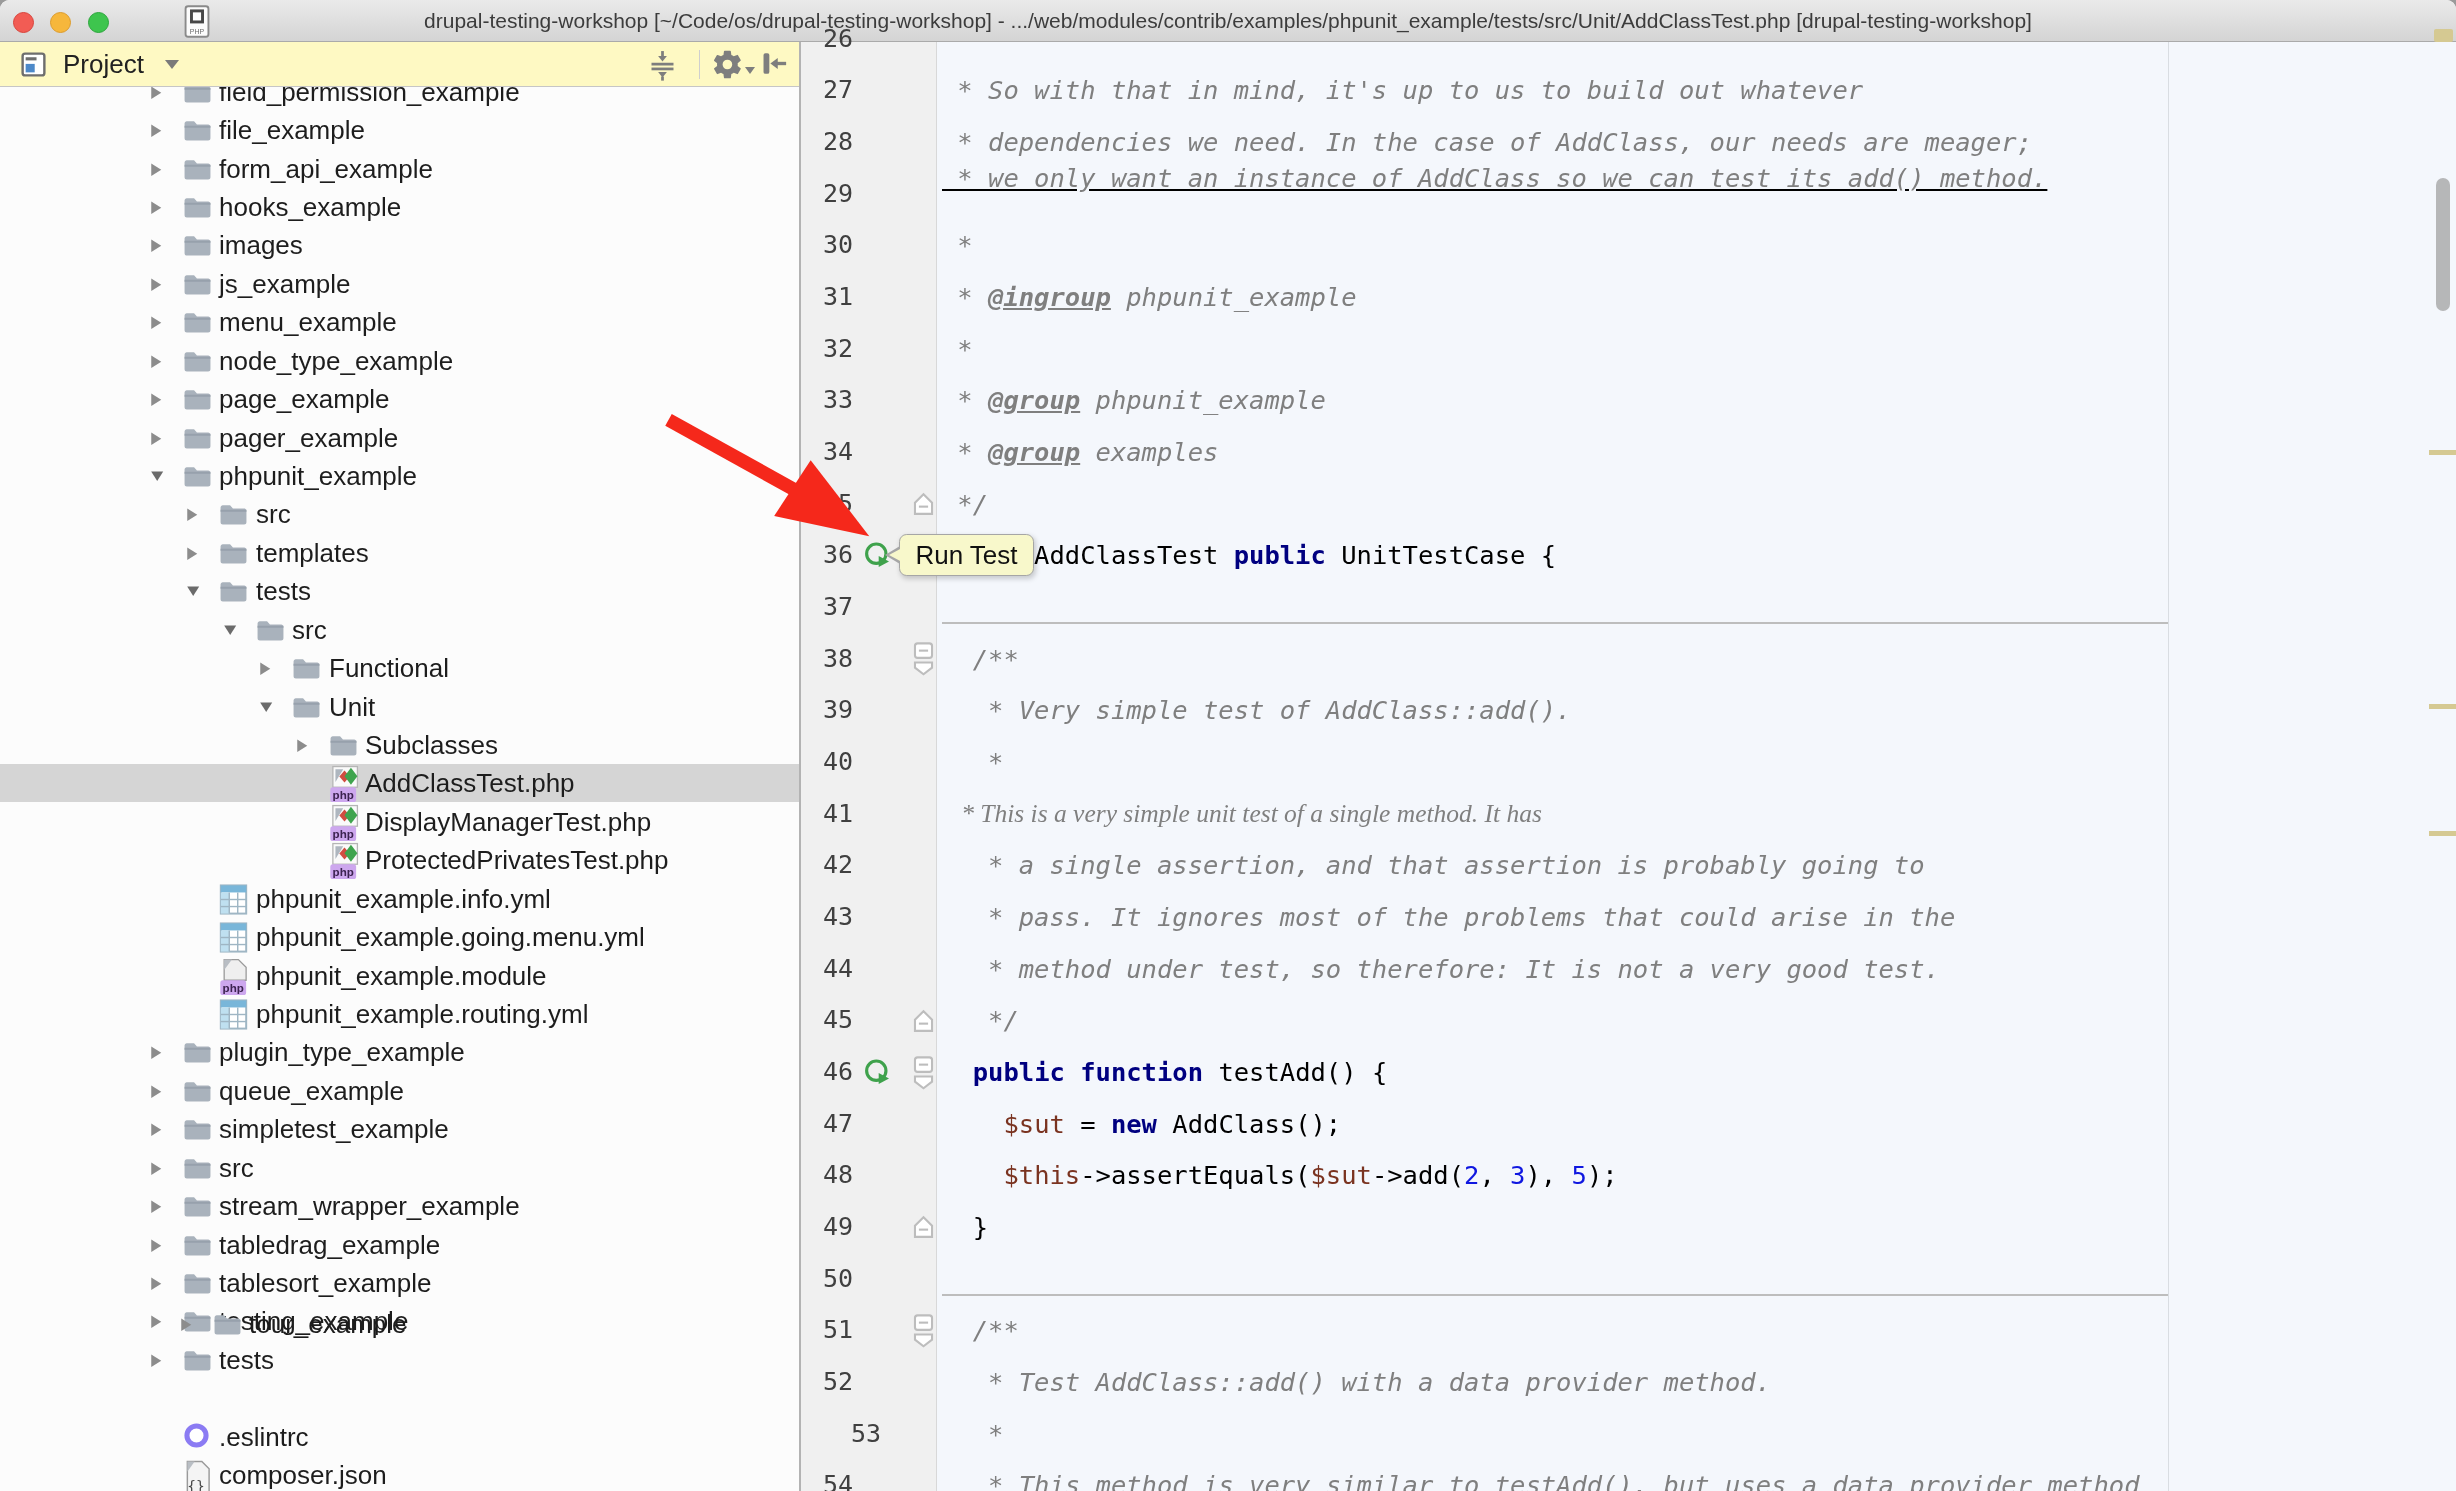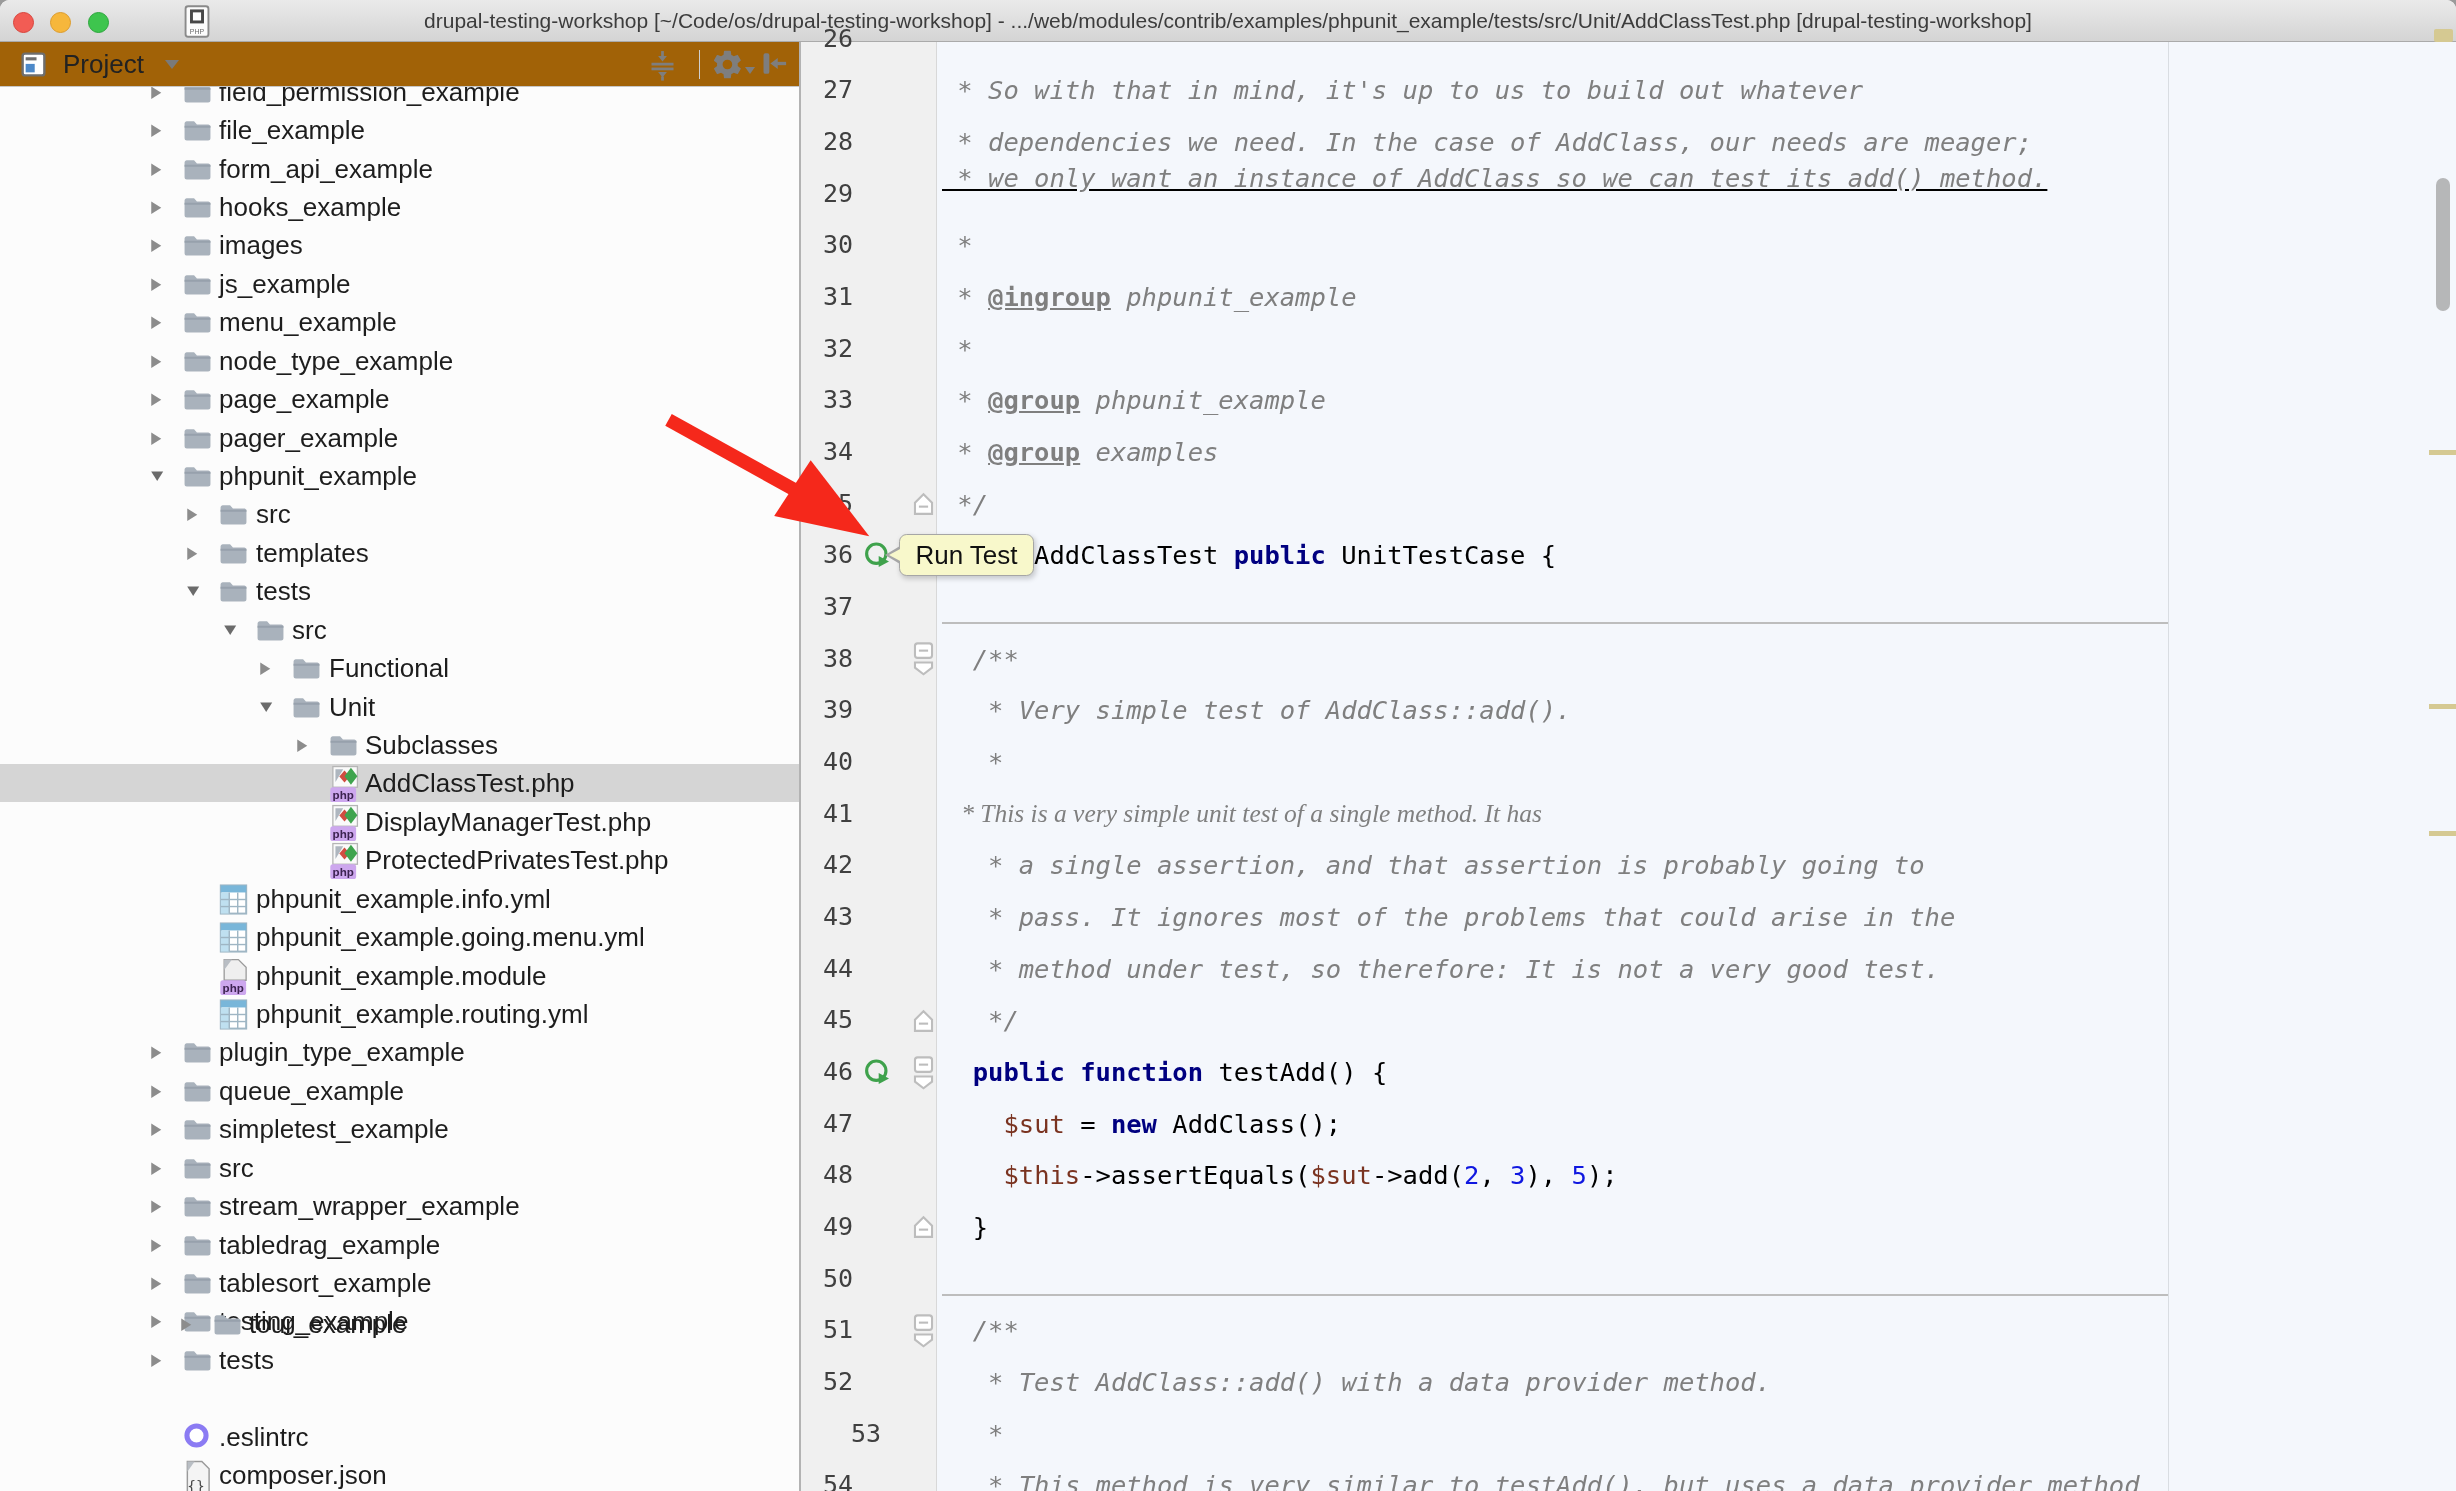--- a/index.html
+++ b/index.html
@@ -16,21 +16,21 @@
   #title-text{position:absolute;left:0;right:0;top:0;height:40px;line-height:42px;text-align:center;
     font-size:21px;color:#3c3c3c;white-space:nowrap;}
   
   #sidebar{position:absolute;left:0;top:42px;width:799px;height:1450px;background:#fcfcfc;overflow:hidden;}
   #splitter{position:absolute;left:799px;top:42px;width:1.9px;height:1450px;background:#b3b3b3;}
   .tree-row{position:absolute;left:0;width:799px;height:38px;cursor:default;}
   .tree-row.selected{background:#d5d5d5;}
   .tree-label{position:absolute;top:0;height:38px;line-height:38px;font-size:26px;color:#1d1d1d;white-space:nowrap;}
   .tree-chev{position:absolute;top:11.5px;}
   .tree-ic{position:absolute;}
-  #ptree-header{position:absolute;left:0;top:42px;width:799px;height:45px;background:#a16207;
+  #ptree-header{position:absolute;left:0;top:42px;width:799px;height:45px;background:#fef9c3;
     border-bottom:1px solid #c6c6c6;box-sizing:border-box;z-index:5;}
   #ptree-title{position:absolute;left:63px;top:0;height:44px;line-height:44px;font-size:26px;color:#222;}
   #ptree-caret{position:absolute;left:165px;top:18px;width:0;height:0;
     border-left:7.7px solid transparent;border-right:7.7px solid transparent;border-top:9.6px solid #7a7a7a;}
   #project-icon{position:absolute;left:19px;top:7.7px;}
   .hdr-btn{position:absolute;top:5.8px;width:35px;height:35px;}
   #hdr-divider{position:absolute;left:699px;top:7.7px;width:1px;height:29px;background:#cfcfcf;}
   #gear-caret{position:absolute;left:745px;top:25px;width:0;height:0;
     border-left:5.8px solid transparent;border-right:5.8px solid transparent;border-top:7.7px solid #7e7e7e;}
   
@@ -39,21 +39,21 @@
     border-right:1px solid #d8d8d8;box-sizing:border-box;}
   .lnum{position:absolute;left:801px;width:52px;text-align:right;
     font-family:"DejaVu Sans Mono",monospace;font-size:25px;color:#404040;}
   .code-line{position:absolute;left:942px;white-space:pre;
     font-family:"DejaVu Sans Mono",monospace;font-size:25.5px;}
   .tk-t{color:#000;}
   .tk-k{color:var(--kw,#000080);font-weight:bold;}
   .tk-v{color:var(--vr,#7a3320);}
   .tk-n{color:var(--nm,#0f17e0);}
   .tk-c{color:var(--cm,#7f7f7f);font-style:italic;}
-  .tk-b{color:var(--cm,#7f7f7f);font-weight:bold;text-decoration:underline;}
+  .tk-b{color:var(--cm,#7f7f7f);font-style:italic;font-weight:bold;text-decoration:underline;}
   .method-sep{position:absolute;left:942px;width:1226px;height:1.9px;background:#bdbdbd;}
   #margin-line{position:absolute;left:2168px;top:42px;width:1px;height:1450px;background:#d9dde2;}
   .gut-ic{position:absolute;}
   
   #run-tooltip{position:absolute;left:899px;top:534px;height:42px;z-index:30;
     background:var(--tip-bg,#f8f8cb);border:1.9px solid #a6a6a6;border-radius:7.7px;
     line-height:40px;padding:0 15.4px;font-size:26px;color:#111;box-sizing:border-box;
     box-shadow:1.9px 2.9px 5.8px rgba(0,0,0,.18);}
   #run-tooltip .tail{position:absolute;left:-15.4px;top:10.6px;width:0;height:0;
     border-top:9.6px solid transparent;border-bottom:9.6px solid transparent;border-right:15.4px solid #a6a6a6;}

